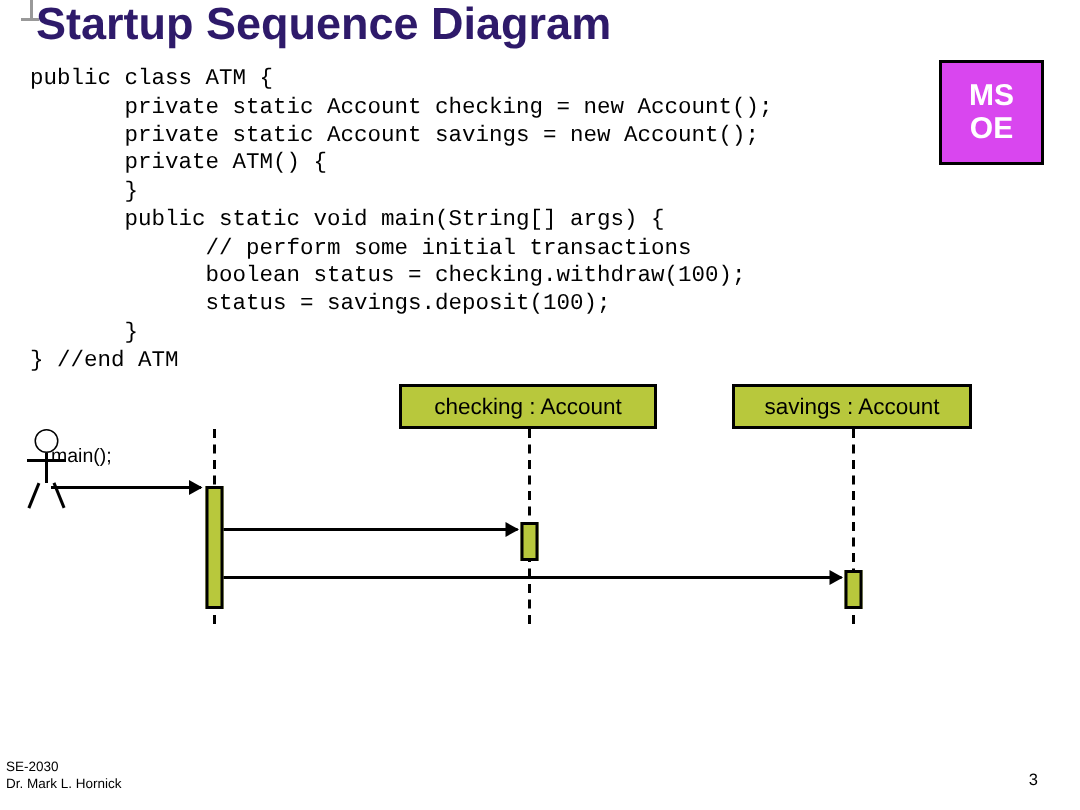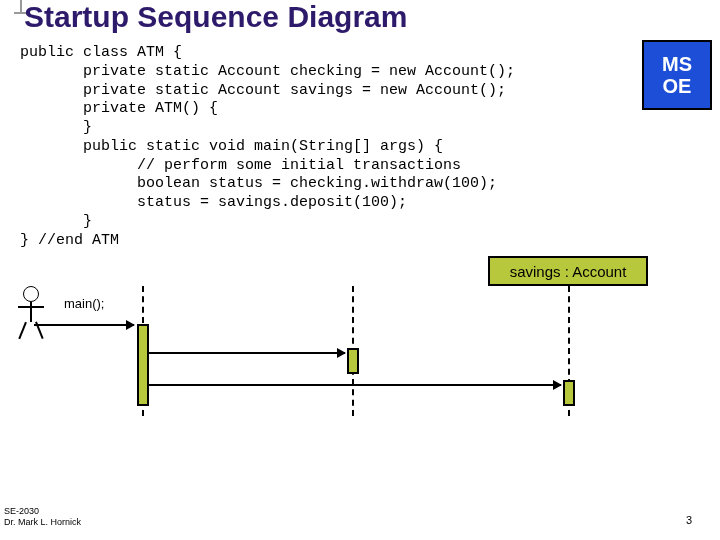--- a/index.html
+++ b/index.html
@@ -31,25 +31,25 @@
     content: "";
     position: absolute;
     left: 14px;
     top: 12px;
     width: 12px;
     height: 2px;
     background: #999;
   }
   .logo {
     position: absolute;
-    right: 8px;
+    right: 24px;
     top: 40px;
     width: 70px;
     height: 70px;
-    background: #1d4ed8;
+    background: #d946ef;
     border: 2px solid #000;
     display: flex;
     align-items: center;
     justify-content: center;
     color: #fff;
     font-weight: bold;
     font-size: 12px;
     text-align: center;
     line-height: 1.1;
   }
@@ -127,21 +127,20 @@
   }
   .act-atm { left: 137px; top: 68px;  height: 82px; }
   .act-chk { left: 347px; top: 92px;  height: 26px; }
   .act-sav { left: 563px; top: 124px; height: 26px; }
 
   .msg-main {
     position: absolute;
     left: 34px;
     top: 40px;
     font-size: 13px;
-    margin-left: 30px;
   }
   .arrow-main {
     position: absolute;
     left: 34px; top: 68px; width: 100px; height: 2px; background: #000;
   }
   .arrow-main::after {
     content: "";
     position: absolute; right: -1px; top: -4px;
     border-left: 9px solid #000;
     border-top: 5px solid transparent;
@@ -224,20 +223,23 @@
 
 <div class="diagram">
   <div class="actor">
     <div class="head"></div>
     <div class="arms"></div>
     <div class="body"></div>
     <div class="legL"></div>
     <div class="legR"></div>
   </div>
 
+  <div class="obj obj-chk">
+    <span>checking : Account</span>
+  </div>
   <div class="obj obj-sav">
     <span>savings : Account</span>
   </div>
 
   <div class="lifeline lifeline-atm"></div>
   <div class="lifeline lifeline-chk"></div>
   <div class="lifeline lifeline-sav"></div>
 
   <div class="activation act-atm"></div>
   <div class="activation act-chk"></div>

